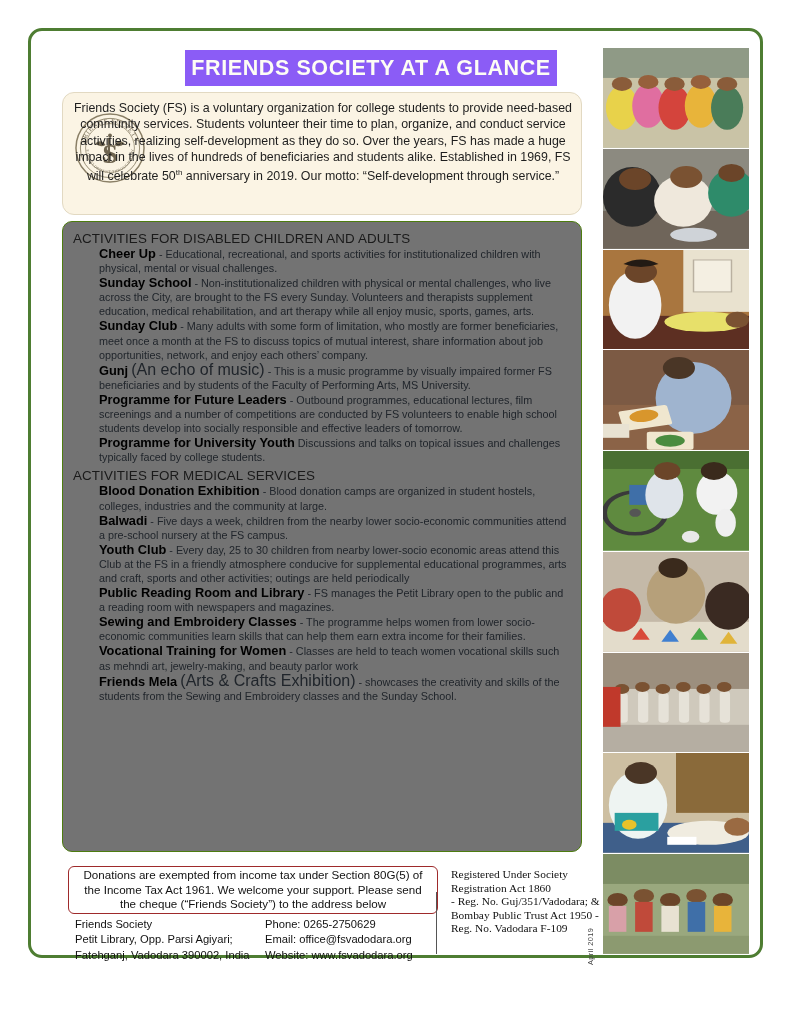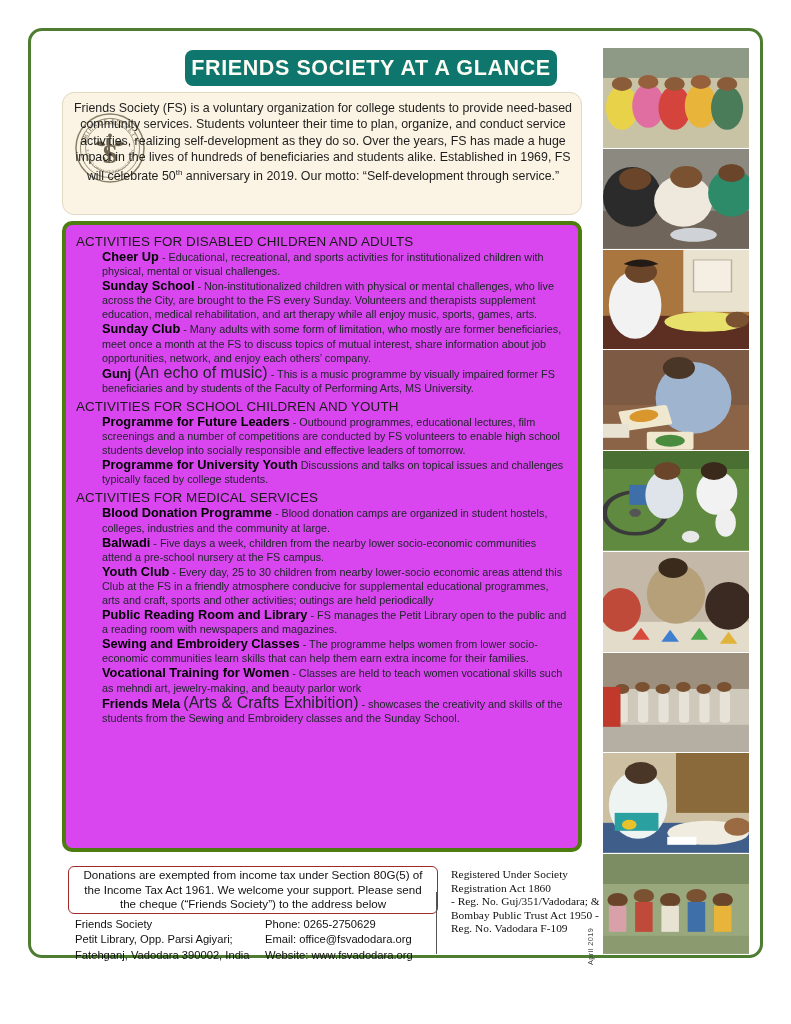--- a/index.html
+++ b/index.html
@@ -28,22 +28,22 @@
     box-sizing: border-box;
   }
 
   
   #title-banner {
     position: absolute;
     left: 185px;
     top: 50px;
     width: 372px;
     height: 36px;
-    background: #0f766e;
-    border-radius: 8px;
+    background: #8b5cf6;
+    border-radius: 0;
     display: flex;
     align-items: center;
     justify-content: center;
     box-sizing: border-box;
   }
   #title-banner .title-text {
     color: #fdfdf5;
     font-size: 21.5px;
     font-weight: bold;
     letter-spacing: 0.6px;
@@ -83,22 +83,22 @@
     height: 74px;
   }
 
   
   #activities-panel {
     position: absolute;
     left: 62px;
     top: 221px;
     width: 520px;
     height: 631px;
-    background: #d946ef;
-    border: 4px solid #4d7c0f;
+    background: #737373;
+    border: 1px solid #4d7c0f;
     border-radius: 10px;
     box-sizing: border-box;
     padding: 5px 10px 0 10px;
     overflow: hidden;
   }
   .section-heading {
     font-size: 13.4px;
     color: #1a1a1a;
     margin: 4px 0 1px 0;
     letter-spacing: 0.1px;
@@ -273,31 +273,30 @@
     <span class="a-name">Sunday School</span><span class="a-desc"> -  Non-institutionalized children with physical or mental challenges, who live across the City, are brought to the FS every Sunday. Volunteers and therapists supplement education, medical rehabilitation, and art therapy while all enjoy music, sports, games, arts.</span>
   </div>
   <div class="activity">
     <span class="a-name">Sunday Club</span><span class="a-desc"> -  Many adults with some form of limitation, who mostly are former beneficiaries, meet once a month at the FS to discuss topics of mutual interest, share information about job opportunities, network, and enjoy each others’ company.</span>
   </div>
   <div class="activity">
     <span class="a-name">Gunj</span>
     <span class="a-sub">(An echo of music)</span><span class="a-desc">  -  This is a music programme by visually impaired former FS beneficiaries and by students of the Faculty of Performing Arts, MS University.</span>
   </div>
 
-  <div class="section-heading">ACTIVITIES FOR SCHOOL CHILDREN AND YOUTH</div>
   <div class="activity">
     <span class="a-name">Programme for Future Leaders</span><span class="a-desc"> - Outbound programmes, educational lectures, film screenings and a number of competitions are conducted by FS volunteers to enable high school students develop into socially responsible and effective leaders of tomorrow.</span>
   </div>
   <div class="activity">
     <span class="a-name">Programme for University Youth</span><span class="a-desc">  Discussions and talks on topical issues and challenges typically faced by college students.</span>
   </div>
 
   <div class="section-heading">ACTIVITIES FOR MEDICAL SERVICES</div>
   <div class="activity">
-    <span class="a-name">Blood Donation Programme</span><span class="a-desc"> -  Blood donation camps are organized in student hostels, colleges, industries and the community at large.</span>
+    <span class="a-name">Blood Donation Exhibition</span><span class="a-desc"> -  Blood donation camps are organized in student hostels, colleges, industries and the community at large.</span>
   </div>
 
   <div class="activity">
     <span class="a-name">Balwadi</span><span class="a-desc"> -  Five days a week, children from the nearby lower socio-economic communities attend a pre-school nursery at the FS campus.</span>
   </div>
   <div class="activity">
     <span class="a-name">Youth Club</span><span class="a-desc"> -  Every day, 25 to 30 children from nearby lower-socio economic areas attend this Club at the FS in a friendly atmosphere conducive for supplemental educational programmes, arts and craft, sports and other activities; outings are held periodically</span>
   </div>
   <div class="activity">
     <span class="a-name">Public Reading Room and Library</span><span class="a-desc"> -  FS manages the Petit Library open to the public and a reading room with newspapers and magazines.</span>

